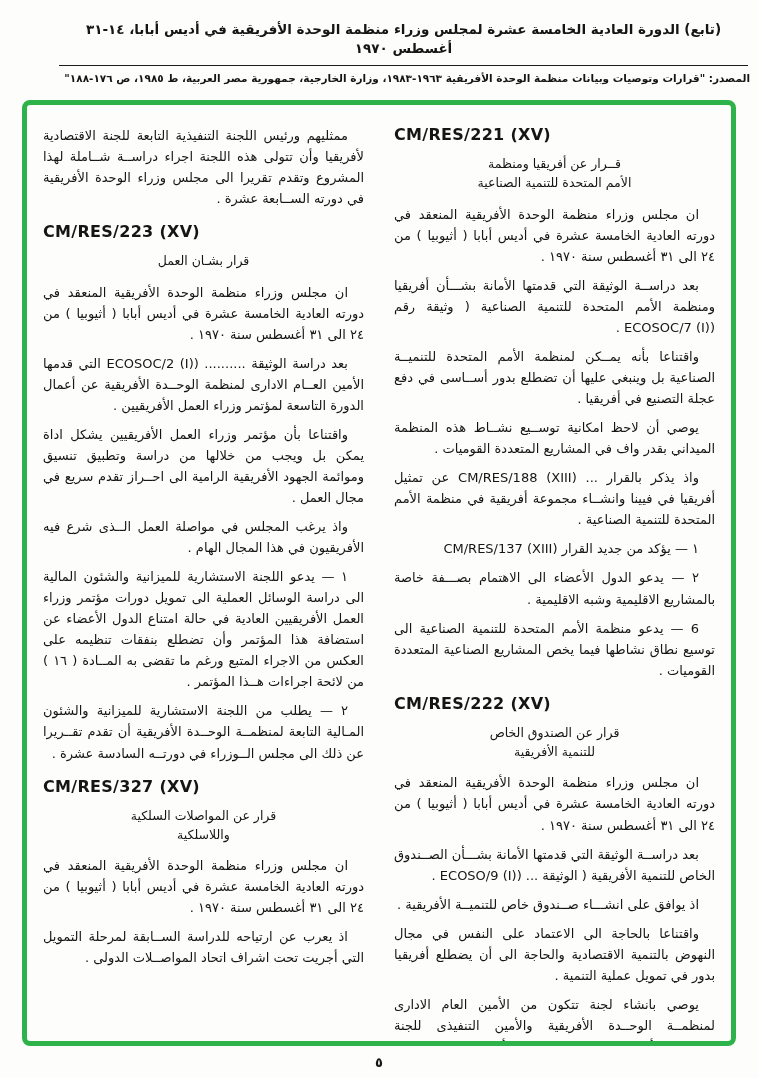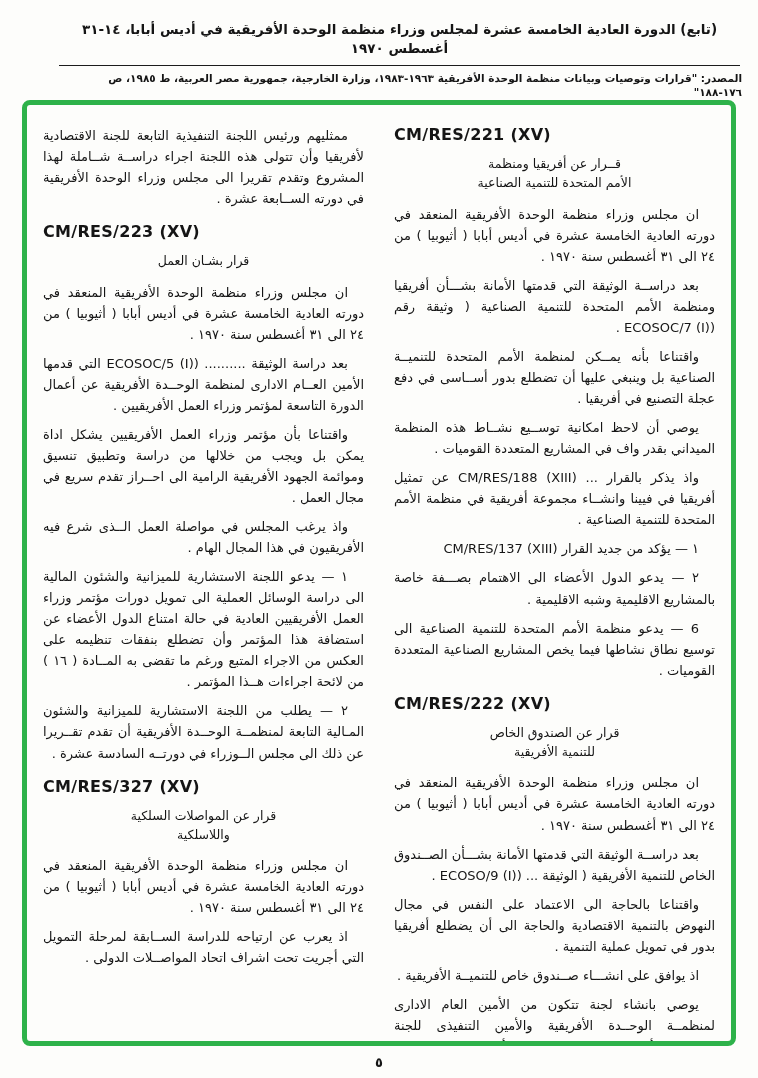--- a/index.html
+++ b/index.html
@@ -6,21 +6,21 @@
   html,body { background:#e8e8e6; }
   .page {
     position:relative;
     width:758px; height:1078px;
     margin:0 auto;
     background:#fdfdfb;
     font-family:"DejaVu Sans", sans-serif;
     color:#151515;
     overflow:hidden;
   }
-  .doc-header { direction:rtl; padding:20px 16px 0 14px;margin-left:43px; }
+  .doc-header { direction:rtl; padding:20px 8px 0 14px;margin-left:43px; }
   .header-line1 {
     font-size:13.5px; font-weight:bold; text-align:center;
     letter-spacing:0; line-height:1.4;
   }
   .header-divider { border:none; border-top:1.5px solid #1c1c1c; margin:7px 2px 5px 2px; }
   .header-line2 {
     font-size:10.5px; font-weight:bold; text-align:right; line-height:1.4;
   }
   .content-box {
     position:absolute; top:100px; left:22px; right:22px; bottom:32px;
@@ -75,30 +75,30 @@
           <div class="block para">يوصي أن لاحظ امكانية توســيع نشــاط هذه المنظمة الميداني بقدر واف في المشاريع المتعددة القوميات .</div>
           <div class="block para">واذ يذكر بالقرار ...  CM/RES/188 (XIII) عن تمثيل أفريقيا في فيينا وانشــاء مجموعة أفريقية في منظمة الأمم المتحدة للتنمية الصناعية .</div>
           <div class="block para">١ — يؤكد من جديد القرار  CM/RES/137 (XIII)</div>
           <div class="block para">٢ — يدعو الدول الأعضاء الى الاهتمام بصـــفة خاصة بالمشاريع الاقليمية وشبه الاقليمية .</div>
           <div class="block para">6 — يدعو منظمة الأمم المتحدة للتنمية الصناعية الى توسيع نطاق نشاطها فيما يخص المشاريع الصناعية المتعددة القوميات .</div>
           <div class="block code">CM/RES/222 (XV)</div>
           <div class="block title">قرار عن الصندوق الخاص
 للتنمية الأفريقية</div>
           <div class="block para">ان مجلس وزراء منظمة الوحدة الأفريقية المنعقد في دورته العادية الخامسة عشرة في أديس أبابا ( أثيوبيا ) من ٢٤ الى ٣١ أغسطس سنة ١٩٧٠ .</div>
           <div class="block para">بعد دراســة الوثيقة التي قدمتها الأمانة بشـــأن الصــندوق الخاص للتنمية الأفريقية ( الوثيقة ... (ECOSO/9 (I) .</div>
+          <div class="block para">اذ يوافق على انشـــاء صــندوق خاص للتنميــة الأفريقية .</div>
           <div class="block para">واقتناعا بالحاجة الى الاعتماد على النفس في مجال النهوض بالتنمية الاقتصادية والحاجة الى أن يضطلع أفريقيا بدور في تمويل عملية التنمية .</div>
-          <div class="block para">اذ يوافق على انشـــاء صــندوق خاص للتنميــة الأفريقية .</div>
           <div class="block para">يوصي بانشاء لجنة تتكون من الأمين العام الادارى لمنظمــة الوحــدة الأفريقية والأمين التنفيذى للجنة الاقتصادية لأفريقيا ورئيس بنك التنمية الأفريقي او</div>
         </div>
       <div class="column">
           <div class="block para">ممثليهم ورئيس اللجنة التنفيذية التابعة للجنة الاقتصادية لأفريقيا وأن تتولى هذه اللجنة اجراء دراســة شــاملة لهذا المشروع وتقدم تقريرا الى مجلس وزراء الوحدة الأفريقية في دورته الســابعة عشرة .</div>
           <div class="block code">CM/RES/223 (XV)</div>
           <div class="block title">قرار بشـان العمل</div>
           <div class="block para">ان مجلس وزراء منظمة الوحدة الأفريقية المنعقد في دورته العادية الخامسة عشرة في أديس أبابا ( أثيوبيا ) من ٢٤ الى ٣١ أغسطس سنة ١٩٧٠ .</div>
-          <div class="block para">بعد دراسة الوثيقة ..........  (ECOSOC/5 (I) التي قدمها الأمين العــام الادارى لمنظمة الوحــدة الأفريقية عن أعمال الدورة التاسعة لمؤتمر وزراء العمل الأفريقيين .</div>
+          <div class="block para">بعد دراسة الوثيقة ..........  (ECOSOC/2 (I) التي قدمها الأمين العــام الادارى لمنظمة الوحــدة الأفريقية عن أعمال الدورة التاسعة لمؤتمر وزراء العمل الأفريقيين .</div>
           <div class="block para">واقتناعا بأن مؤتمر وزراء العمل الأفريقيين يشكل اداة يمكن بل ويجب من خلالها من دراسة وتطبيق تنسيق وموائمة الجهود الأفريقية الرامية الى احــراز تقدم سريع في مجال العمل .</div>
           <div class="block para">واذ يرغب المجلس في مواصلة العمل الــذى شرع فيه الأفريقيون في هذا المجال الهام .</div>
           <div class="block para">١ — يدعو اللجنة الاستشارية للميزانية والشئون المالية الى دراسة الوسائل العملية الى تمويل دورات مؤتمر وزراء العمل الأفريقيين العادية في حالة امتناع الدول الأعضاء عن استضافة هذا المؤتمر وأن تضطلع بنفقات تنظيمه على العكس من الاجراء المتبع ورغم ما تقضى به المــادة ( ١٦ ) من لائحة اجراءات هــذا المؤتمر .</div>
           <div class="block para">٢ — يطلب من اللجنة الاستشارية للميزانية والشئون المـالية التابعة لمنظمــة الوحــدة الأفريقية أن تقدم تقــريرا عن ذلك الى مجلس الــوزراء في دورتــه السادسة عشرة .</div>
           <div class="block code">CM/RES/327 (XV)</div>
           <div class="block title">قرار عن المواصلات السلكية
 واللاسلكية</div>
           <div class="block para">ان مجلس وزراء منظمة الوحدة الأفريقية المنعقد في دورته العادية الخامسة عشرة في أديس أبابا ( أثيوبيا ) من ٢٤ الى ٣١ أغسطس سنة ١٩٧٠ .</div>
           <div class="block para">اذ يعرب عن ارتياحه للدراسة الســابقة لمرحلة التمويل التي أجريت تحت اشراف اتحاد المواصــلات الدولى .</div>
         </div>

